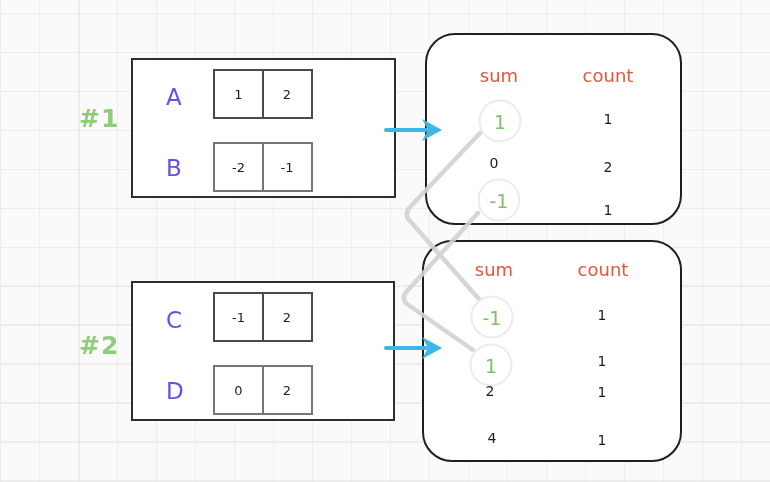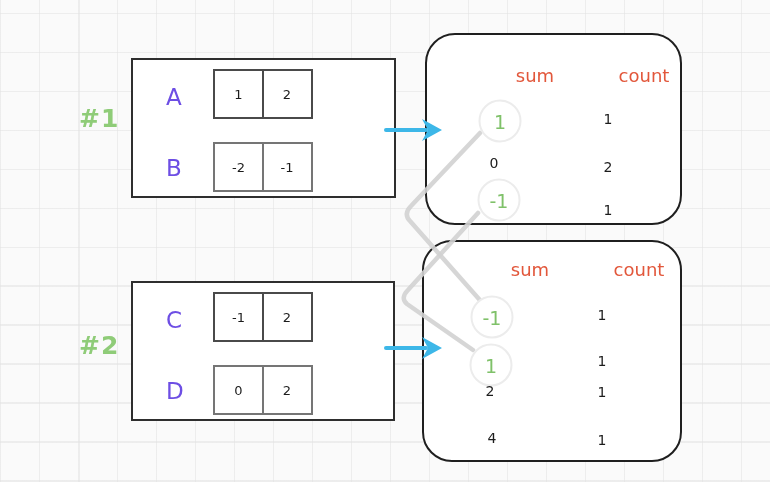--- a/index.html
+++ b/index.html
@@ -66,21 +66,20 @@
   #table2 { left: 422px; top: 240px; width: 260px; height: 222px; }
 
   .th {
     position: absolute;
     transform: translate(-50%, -50%);
     color: var(--header, #e2573b);
     font-size: 18px;
     font-weight: 500;
     z-index: 5;
     white-space: nowrap;
-    margin-left: 36px;
   }
   .val {
     position: absolute;
     transform: translate(-50%, -50%);
     font-size: 14px;
     color: #1c1c1c;
     z-index: 5;
     white-space: nowrap;
   }
   .circle {

